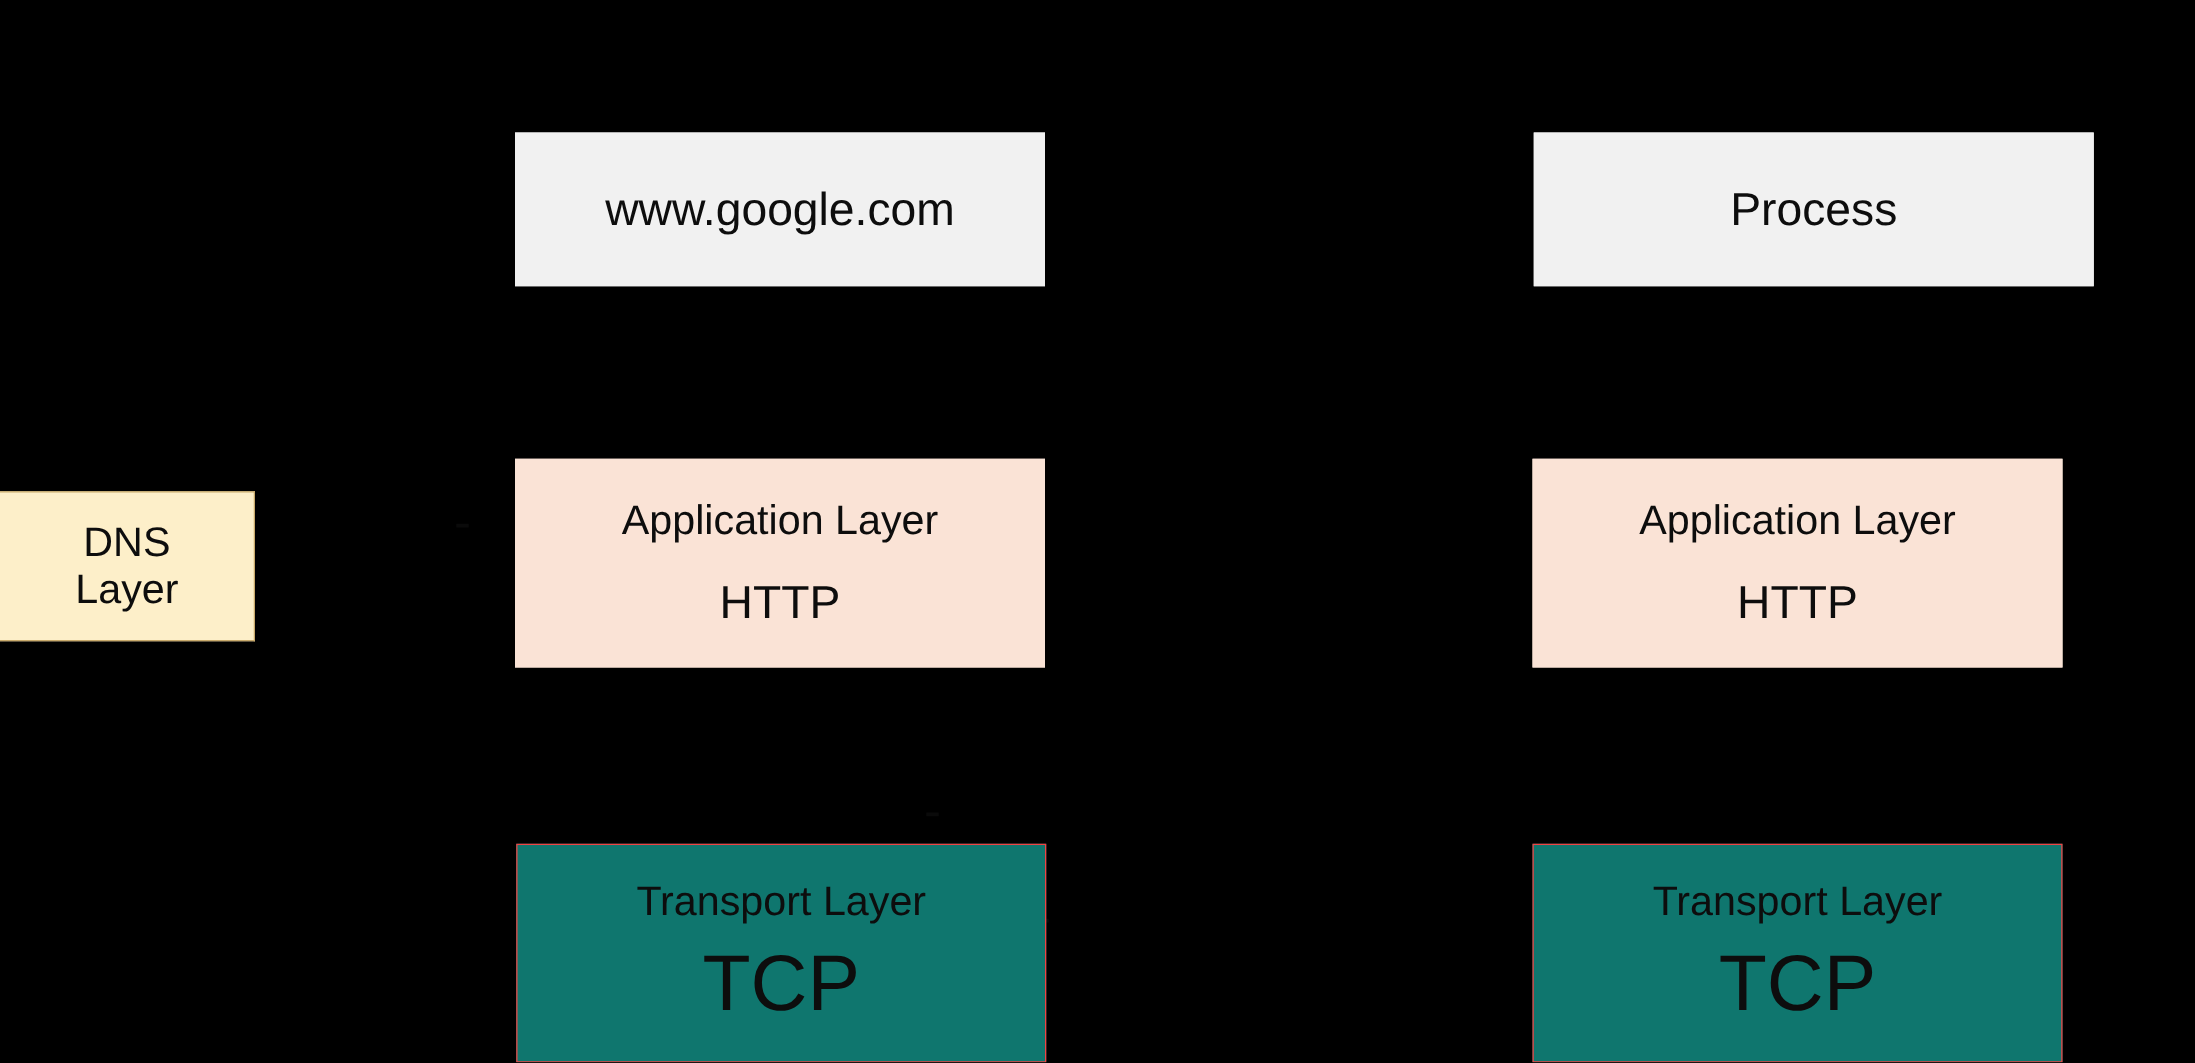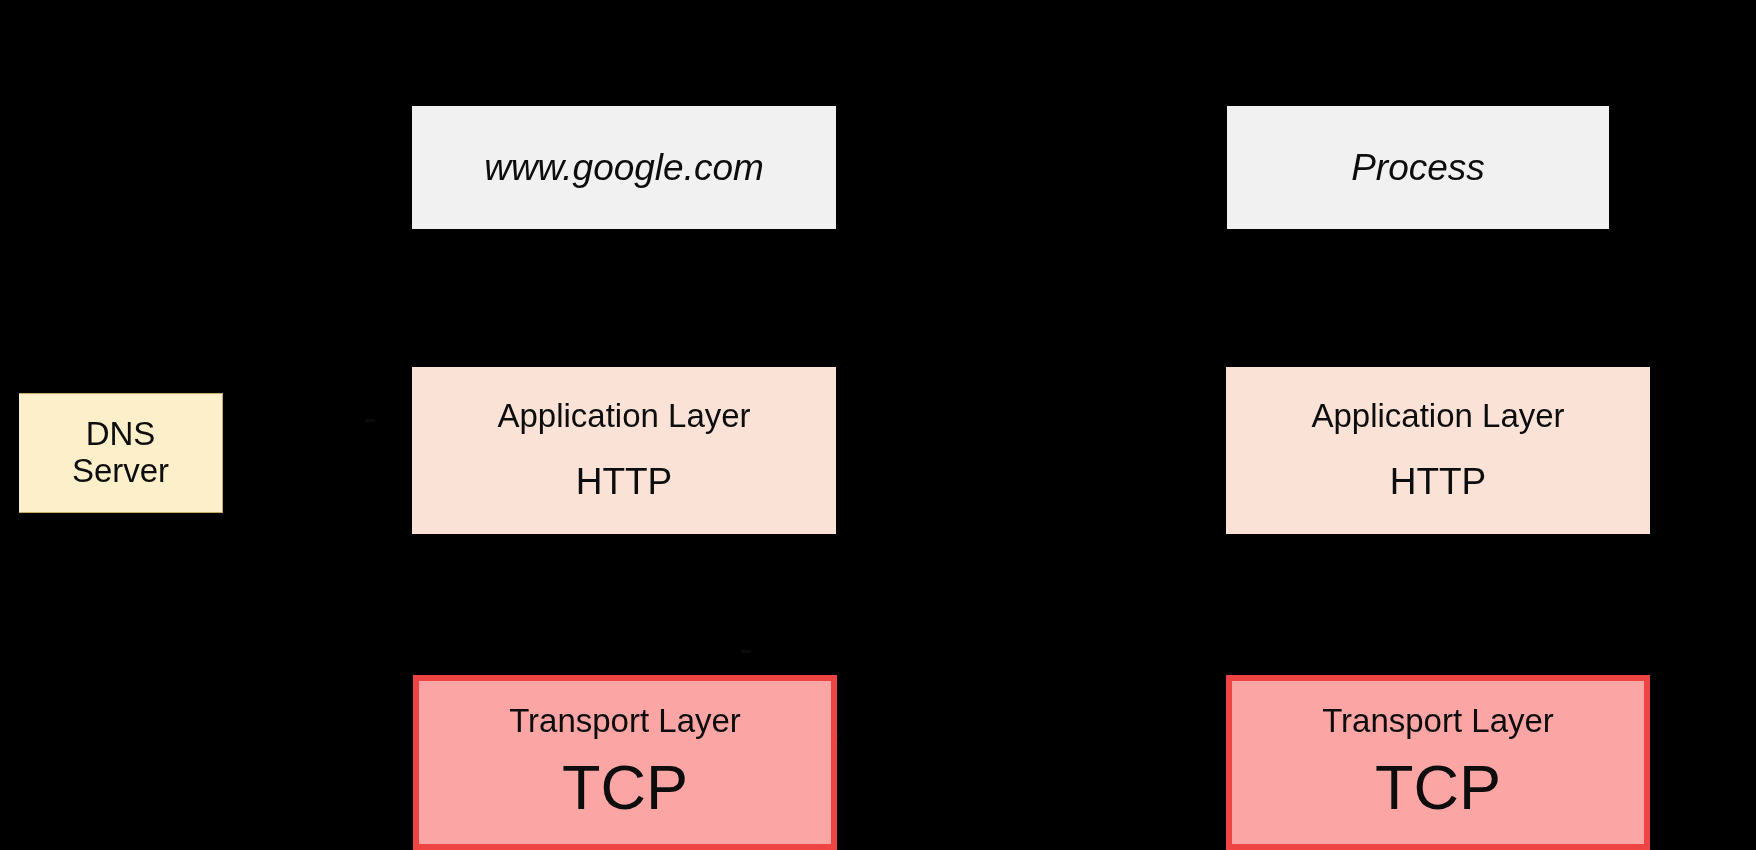--- a/index.html
+++ b/index.html
@@ -36,53 +36,51 @@
     display: block;
     white-space: nowrap;
   }
   
   .box-host {
     background: #f1f1f1;
     border: 1px solid #f1f1f1;
   }
   .box-host .line1 {
     font-size: 37px;
-    font-style: italic;
   }
   
   .box-app {
     background: #fae3d6;
     border: 1px solid #fae3d6;
     gap: 24px;
   }
   .box-app .line1 {
     font-size: 33px;
   }
   .box-app .line2 {
     font-size: 37px;
     margin-top: 2px;
   }
   
   .box-transport {
-    background: #fca5a5;
-    border: 6px solid #ef4444;
+    background: #0f766e;
+    border: 1px solid #ef4444;
   }
   .box-transport .line1 {
     font-size: 33px;
   }
   .box-transport .line2 {
     font-size: 63px;
     margin-top: 12px;
   }
   
   .box-dns {
     background: #fdefc9;
     border: 1px solid #c8a96a;
     border-left: none;
-    margin-left: 19px;
   }
   .box-dns .line1,
   .box-dns .line2 {
     font-size: 33px;
   }
   
   .connector {
     position: absolute;
     background: #0a0a0a;
   }
@@ -93,27 +91,27 @@
 <div id="canvas">
 
   <div class="connector" style="left:365px; top:419px; width:10px; height:3px;"></div>
   <div class="connector" style="left:741px; top:650px; width:10px; height:3px;"></div>
   <div class="connector" style="left:827px; top:735px; width:12px; height:3px;"></div>
 
   <div class="node box-host" style="left:412px; top:106px; width:424px; height:123px;">
     <span class="line1">www.google.com</span>
   </div>
 
-  <div class="node box-host" style="left:1227px; top:106px; width:382px; height:123px;">
+  <div class="node box-host" style="left:1227px; top:106px; width:448px; height:123px;">
     <span class="line1">Process</span>
   </div>
 
   <div class="node box-dns" style="left:0px; top:393px; width:204px; height:120px;">
     <span class="line1">DNS</span>
-    <span class="line2">Server</span>
+    <span class="line2">Layer</span>
   </div>
 
   <div class="node box-app" style="left:412px; top:367px; width:424px; height:167px;">
     <span class="line1">Application Layer</span>
     <span class="line2">HTTP</span>
   </div>
 
   <div class="node box-app" style="left:1226px; top:367px; width:424px; height:167px;">
     <span class="line1">Application Layer</span>
     <span class="line2">HTTP</span>

